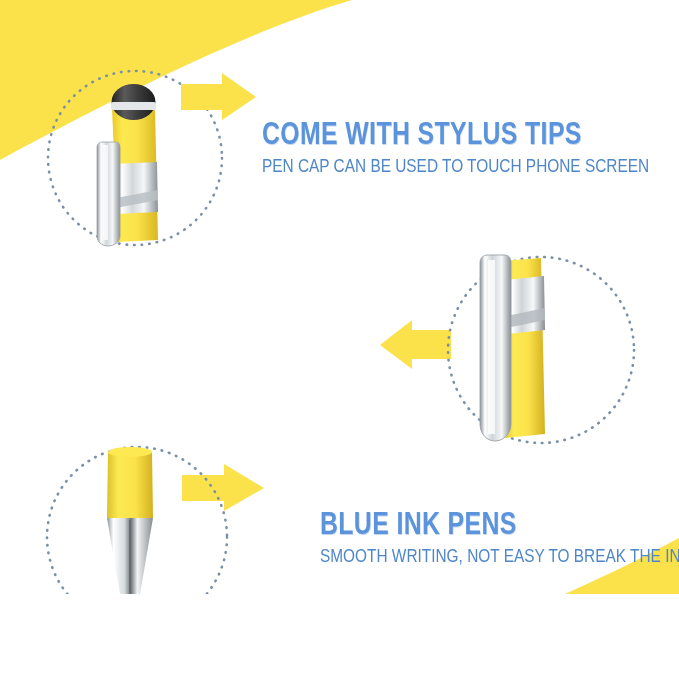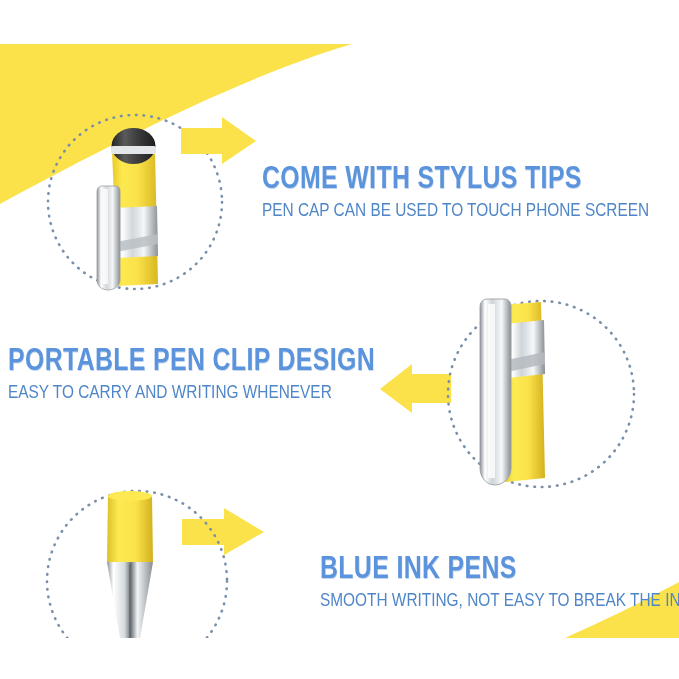--- a/index.html
+++ b/index.html
@@ -9,21 +9,20 @@
   }
   body {
     font-family: "Liberation Sans", sans-serif;
   }
   #poster {
     position: relative;
     width: 679px;
     height: 594px;
     background: #ffffff;
     overflow: hidden;
-    margin-top: 44px;
   }
   .corner-svg, .deco-svg {
     position: absolute;
     top: 0;
     left: 0;
     width: 679px;
     height: 679px;
     pointer-events: none;
   }
 
@@ -146,24 +145,20 @@
       <circle cx="113" cy="112" r="93" fill="none" stroke="#7a8fa8" stroke-width="2.6" stroke-linecap="round" stroke-dasharray="0.6 7"></circle>
 
       <path d="M75,23 L113,20 L117,196 L78,200 Z" fill="url(#yel2)"></path>
       <path d="M78,42 L116,38 L117,92 L79,96 Z" fill="url(#chr2)"></path>
       <path d="M79,78 L117,70 L117,82 L79,90 Z" fill="#b4babf" opacity="0.85"></path>
       <path d="M52,25 C52,20 55,17 60,17 L76,17 C81,17 83,20 83,25 L83,186 C83,196 75,203 67,203 C59,203 52,196 52,186 Z" fill="url(#chr2)" stroke="#9aa0a5" stroke-width="0.9"></path>
       <path d="M60,22 L67,22 L67,196 L60,196 Z" fill="#ffffff" opacity="0.8"></path>
     </svg>
   </div>
 
-  <div class="feature-text" id="block-2">
-    <div class="headline">PORTABLE PEN CLIP DESIGN</div>
-    <div class="subtitle">EASY TO CARRY AND WRITING WHENEVER</div>
-  </div>
 
   <div class="illus" style="left:42px; top:432px;">
     <svg width="240" height="215" viewBox="0 0 240 215">
       <defs>
         <linearGradient id="yel3" x1="0" y1="0" x2="1" y2="0">
           <stop offset="0%" stop-color="#dcc02a"></stop>
           <stop offset="25%" stop-color="#fdea52"></stop>
           <stop offset="62%" stop-color="#fbe24a"></stop>
           <stop offset="100%" stop-color="#d3b11f"></stop>
         </linearGradient>

